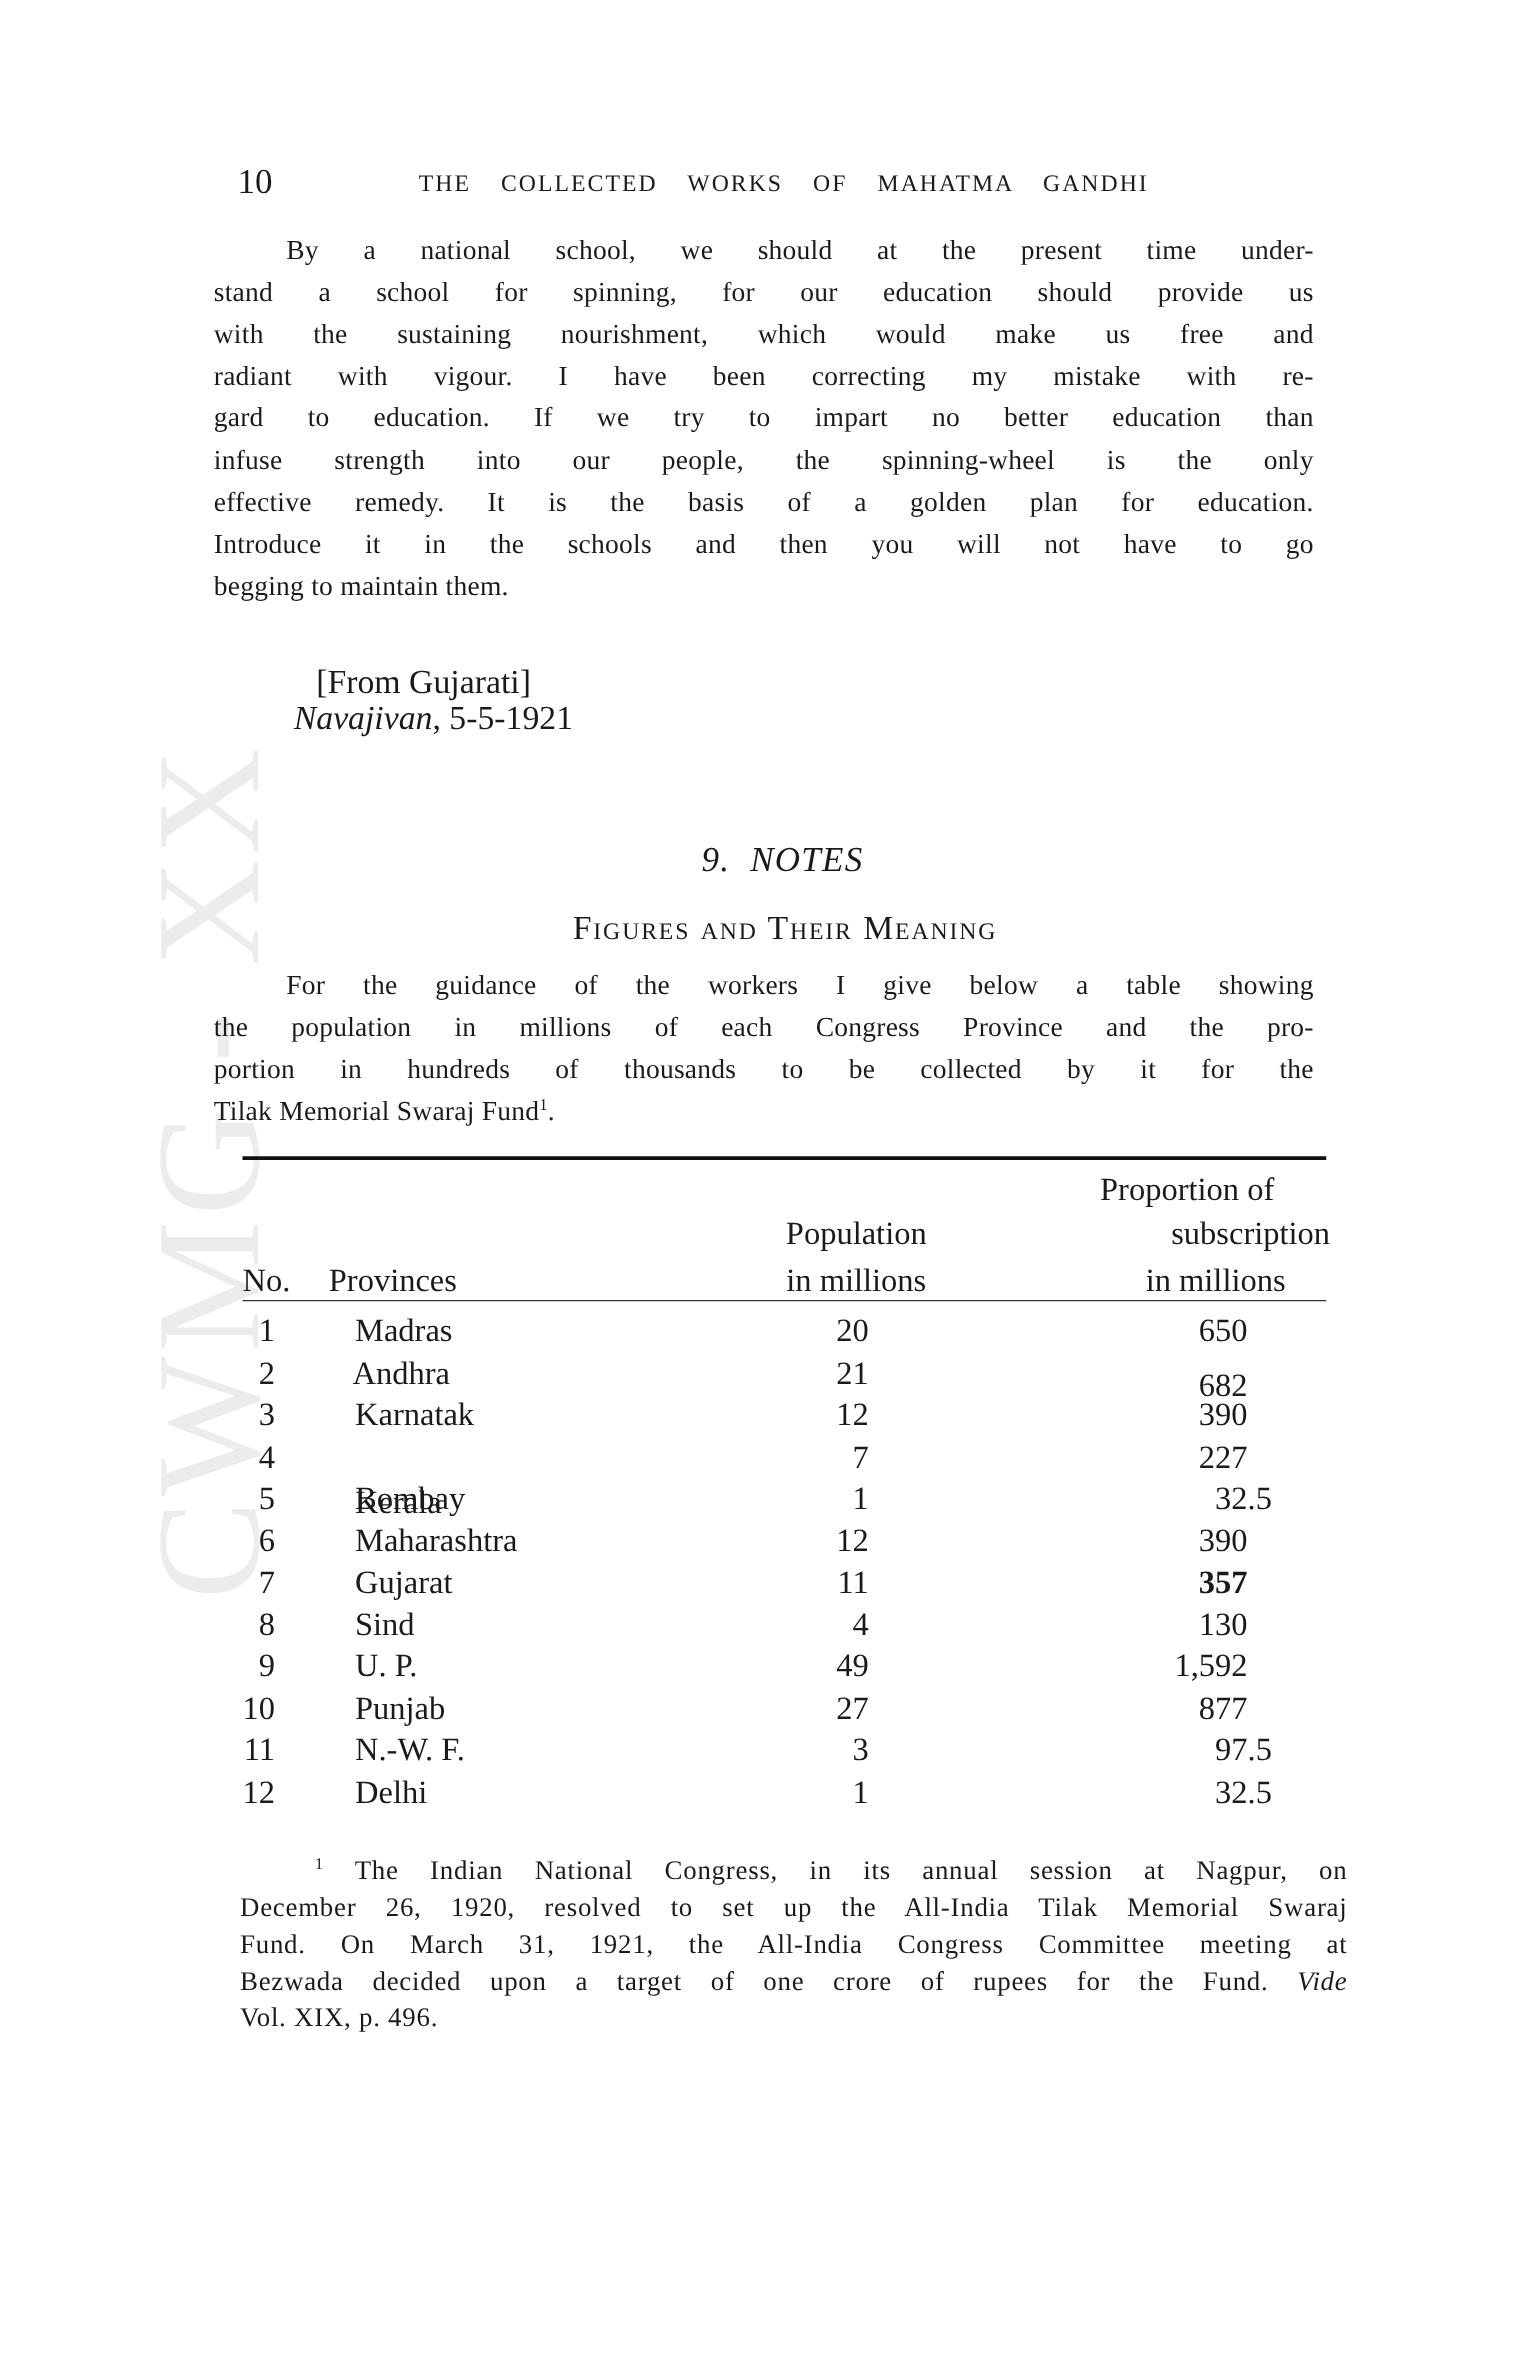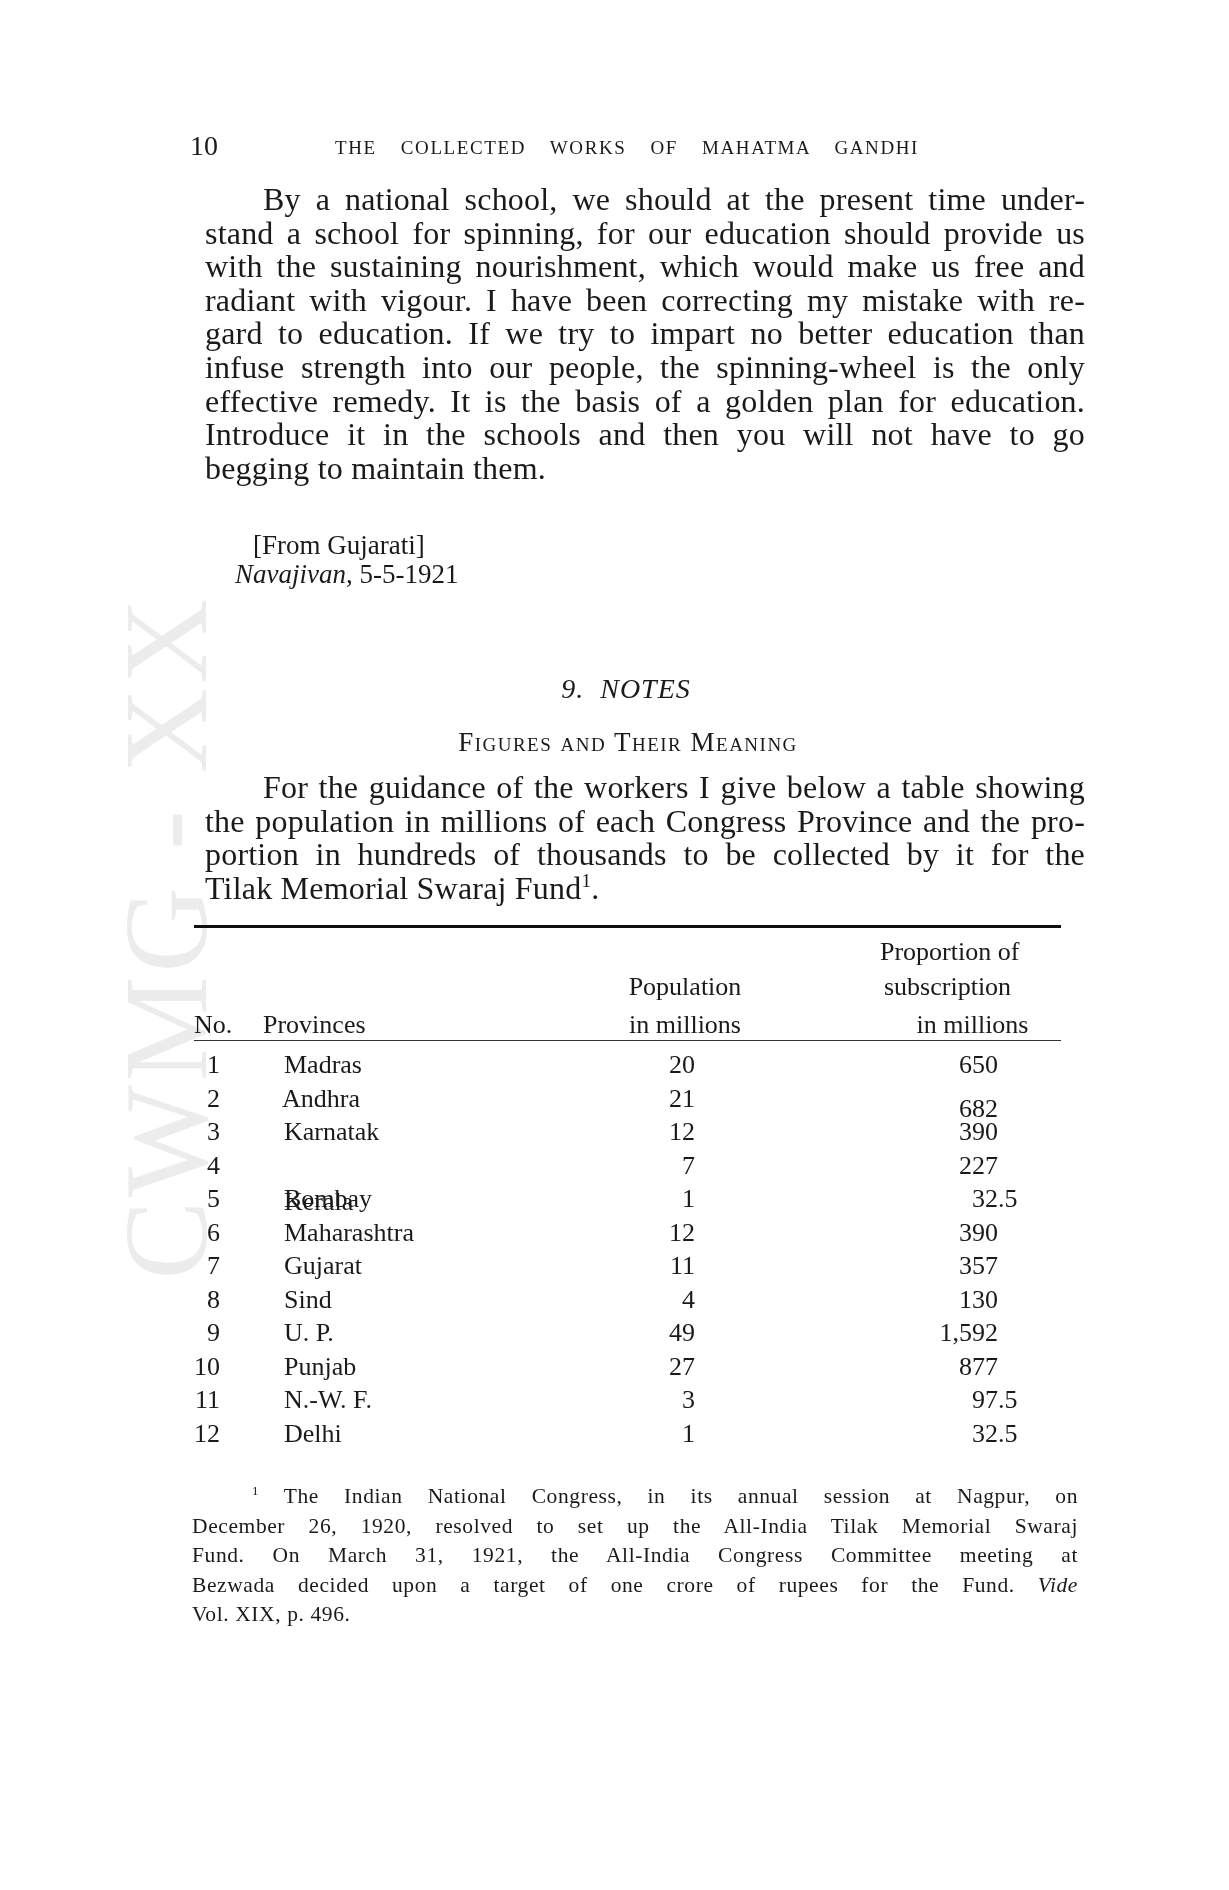--- a/index.html
+++ b/index.html
@@ -12,21 +12,21 @@
   .watermark-text { position: absolute; left: 45px; top: 407px; transform: translate(-50%, -50%) rotate(-90deg);
        font-family: "Liberation Serif", "DejaVu Serif", serif; font-size: 118px; color: #ececec;
        letter-spacing: 4px; white-space: nowrap; line-height: 1; }
 
   
   .page-number { left: 190px; top: 131px; font-size: 28px; line-height: 30px; }
   .running-head { left: 335px; top: 137px; width: 584px; font-size: 19px; line-height: 22px;
        letter-spacing: 1.6px; text-align: justify; text-align-last: justify; }
 
   
-  .para { position: absolute; left: 205px; width: 880px; font-size: 32px; line-height: 33.6px;
+  .para { position: absolute; left: 171px; width: 880px; font-size: 22px; line-height: 33.6px;
           text-align: justify; letter-spacing: 0.2px; }
   .para .line { display: block; height: 33.6px; text-align: justify; text-align-last: justify; white-space: nowrap; }
   .para .line.last { text-align-last: left; }
   .para .line.indent { padding-left: 58px; }
   .para .line span { display: inline; }
 
   .source-line { font-size: 27px; line-height: 30px; }
   .italic { font-style: italic; }
 
   .section-title { left: 0; width: 1252px; text-align: center; font-size: 28px; line-height: 32px; font-style: italic; letter-spacing: 1px; }
@@ -88,21 +88,21 @@
 </div>
 
 <div>
   <div class="rule-thick"></div>
 
   <div class="abs th" style="left:194px; top:1010px;">No.</div>
   <div class="abs th" style="left:263px; top:1010px;">Provinces</div>
   <div class="abs th" style="left:600px; width:170px; text-align:center; top:972px;">Population</div>
   <div class="abs th" style="left:600px; width:170px; text-align:center; top:1010px;">in millions</div>
   <div class="abs th" style="left:880px; width:185px; text-align:left; top:937px;">Proportion of</div>
-  <div class="abs th" style="left:884px; width:185px; text-align:left; top:972px;">subscription</div>
+  <div class="abs th" style="left:908px; width:185px; text-align:center; top:972px;">subscription</div>
   <div class="abs th" style="left:880px; width:185px; text-align:center; top:1010px;">in millions</div>
 
   <div class="rule-thin"></div>
 
   <div>
     <div class="abs" style="top:1050px; left:0; width:1229px; height:33px;">
       <span class="abs cell col-no" style="left:180px;">1</span>
       <span class="abs cell" style="left:284px;">Madras</span>
       <span class="abs cell col-pop" style="left:575px;">20</span>
       <span class="abs cell" style="right:231px;margin-left:44px;">650</span>
@@ -140,21 +140,21 @@
       <span class="abs cell col-no" style="left:180px;">6</span>
       <span class="abs cell" style="left:284px;">Maharashtra</span>
       <span class="abs cell col-pop" style="left:575px;">12</span>
       <span class="abs cell" style="right:231px;">390</span>
       <span class="abs cell col-sub" style="left:998px;"></span>
     </div>
     <div class="abs" style="top:1251px; left:0; width:1229px; height:33px;">
       <span class="abs cell col-no" style="left:180px;">7</span>
       <span class="abs cell" style="left:284px;">Gujarat</span>
       <span class="abs cell col-pop" style="left:575px;">11</span>
-      <span class="abs cell" style="right:231px;">357</span>
+      <span class="abs cell" style="right:231px;font-weight:bold;">357</span>
       <span class="abs cell col-sub" style="left:998px;"></span>
     </div>
     <div class="abs" style="top:1284.5px; left:0; width:1229px; height:33px;">
       <span class="abs cell col-no" style="left:180px;">8</span>
       <span class="abs cell" style="left:284px;">Sind</span>
       <span class="abs cell col-pop" style="left:575px;">4</span>
       <span class="abs cell" style="right:231px;">130</span>
       <span class="abs cell col-sub" style="left:998px;"></span>
     </div>
     <div class="abs" style="top:1318px; left:0; width:1229px; height:33px;">

